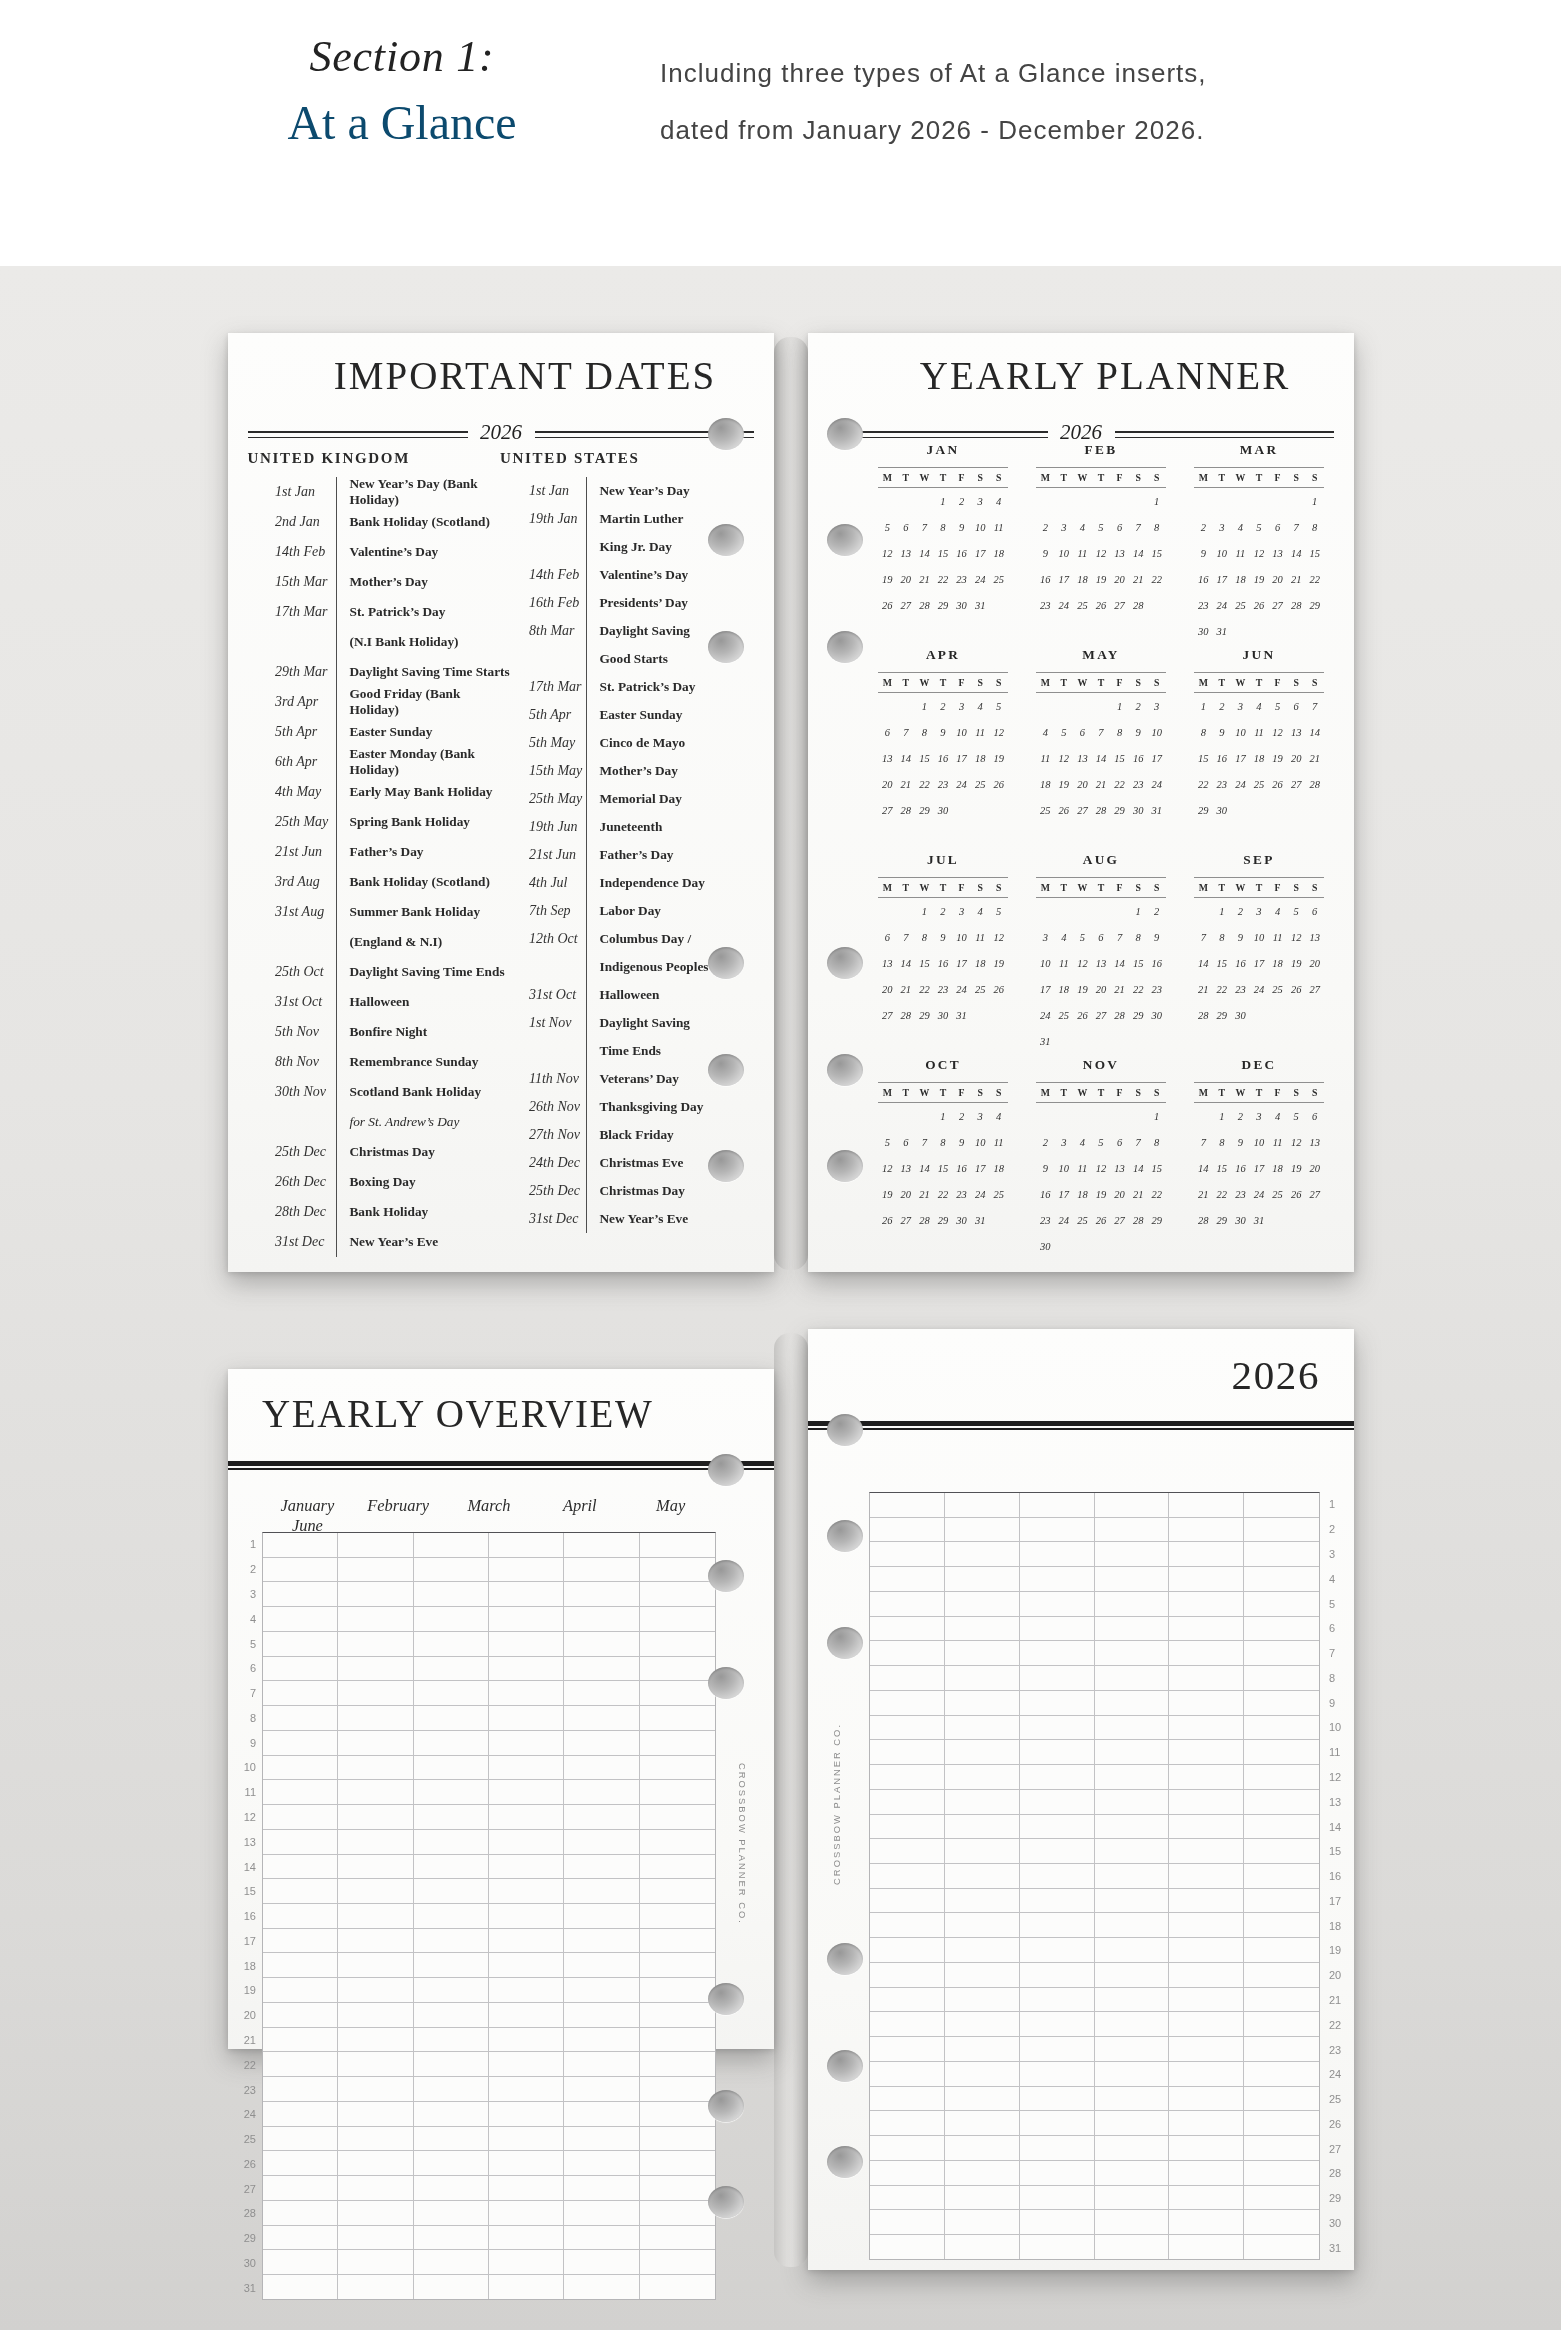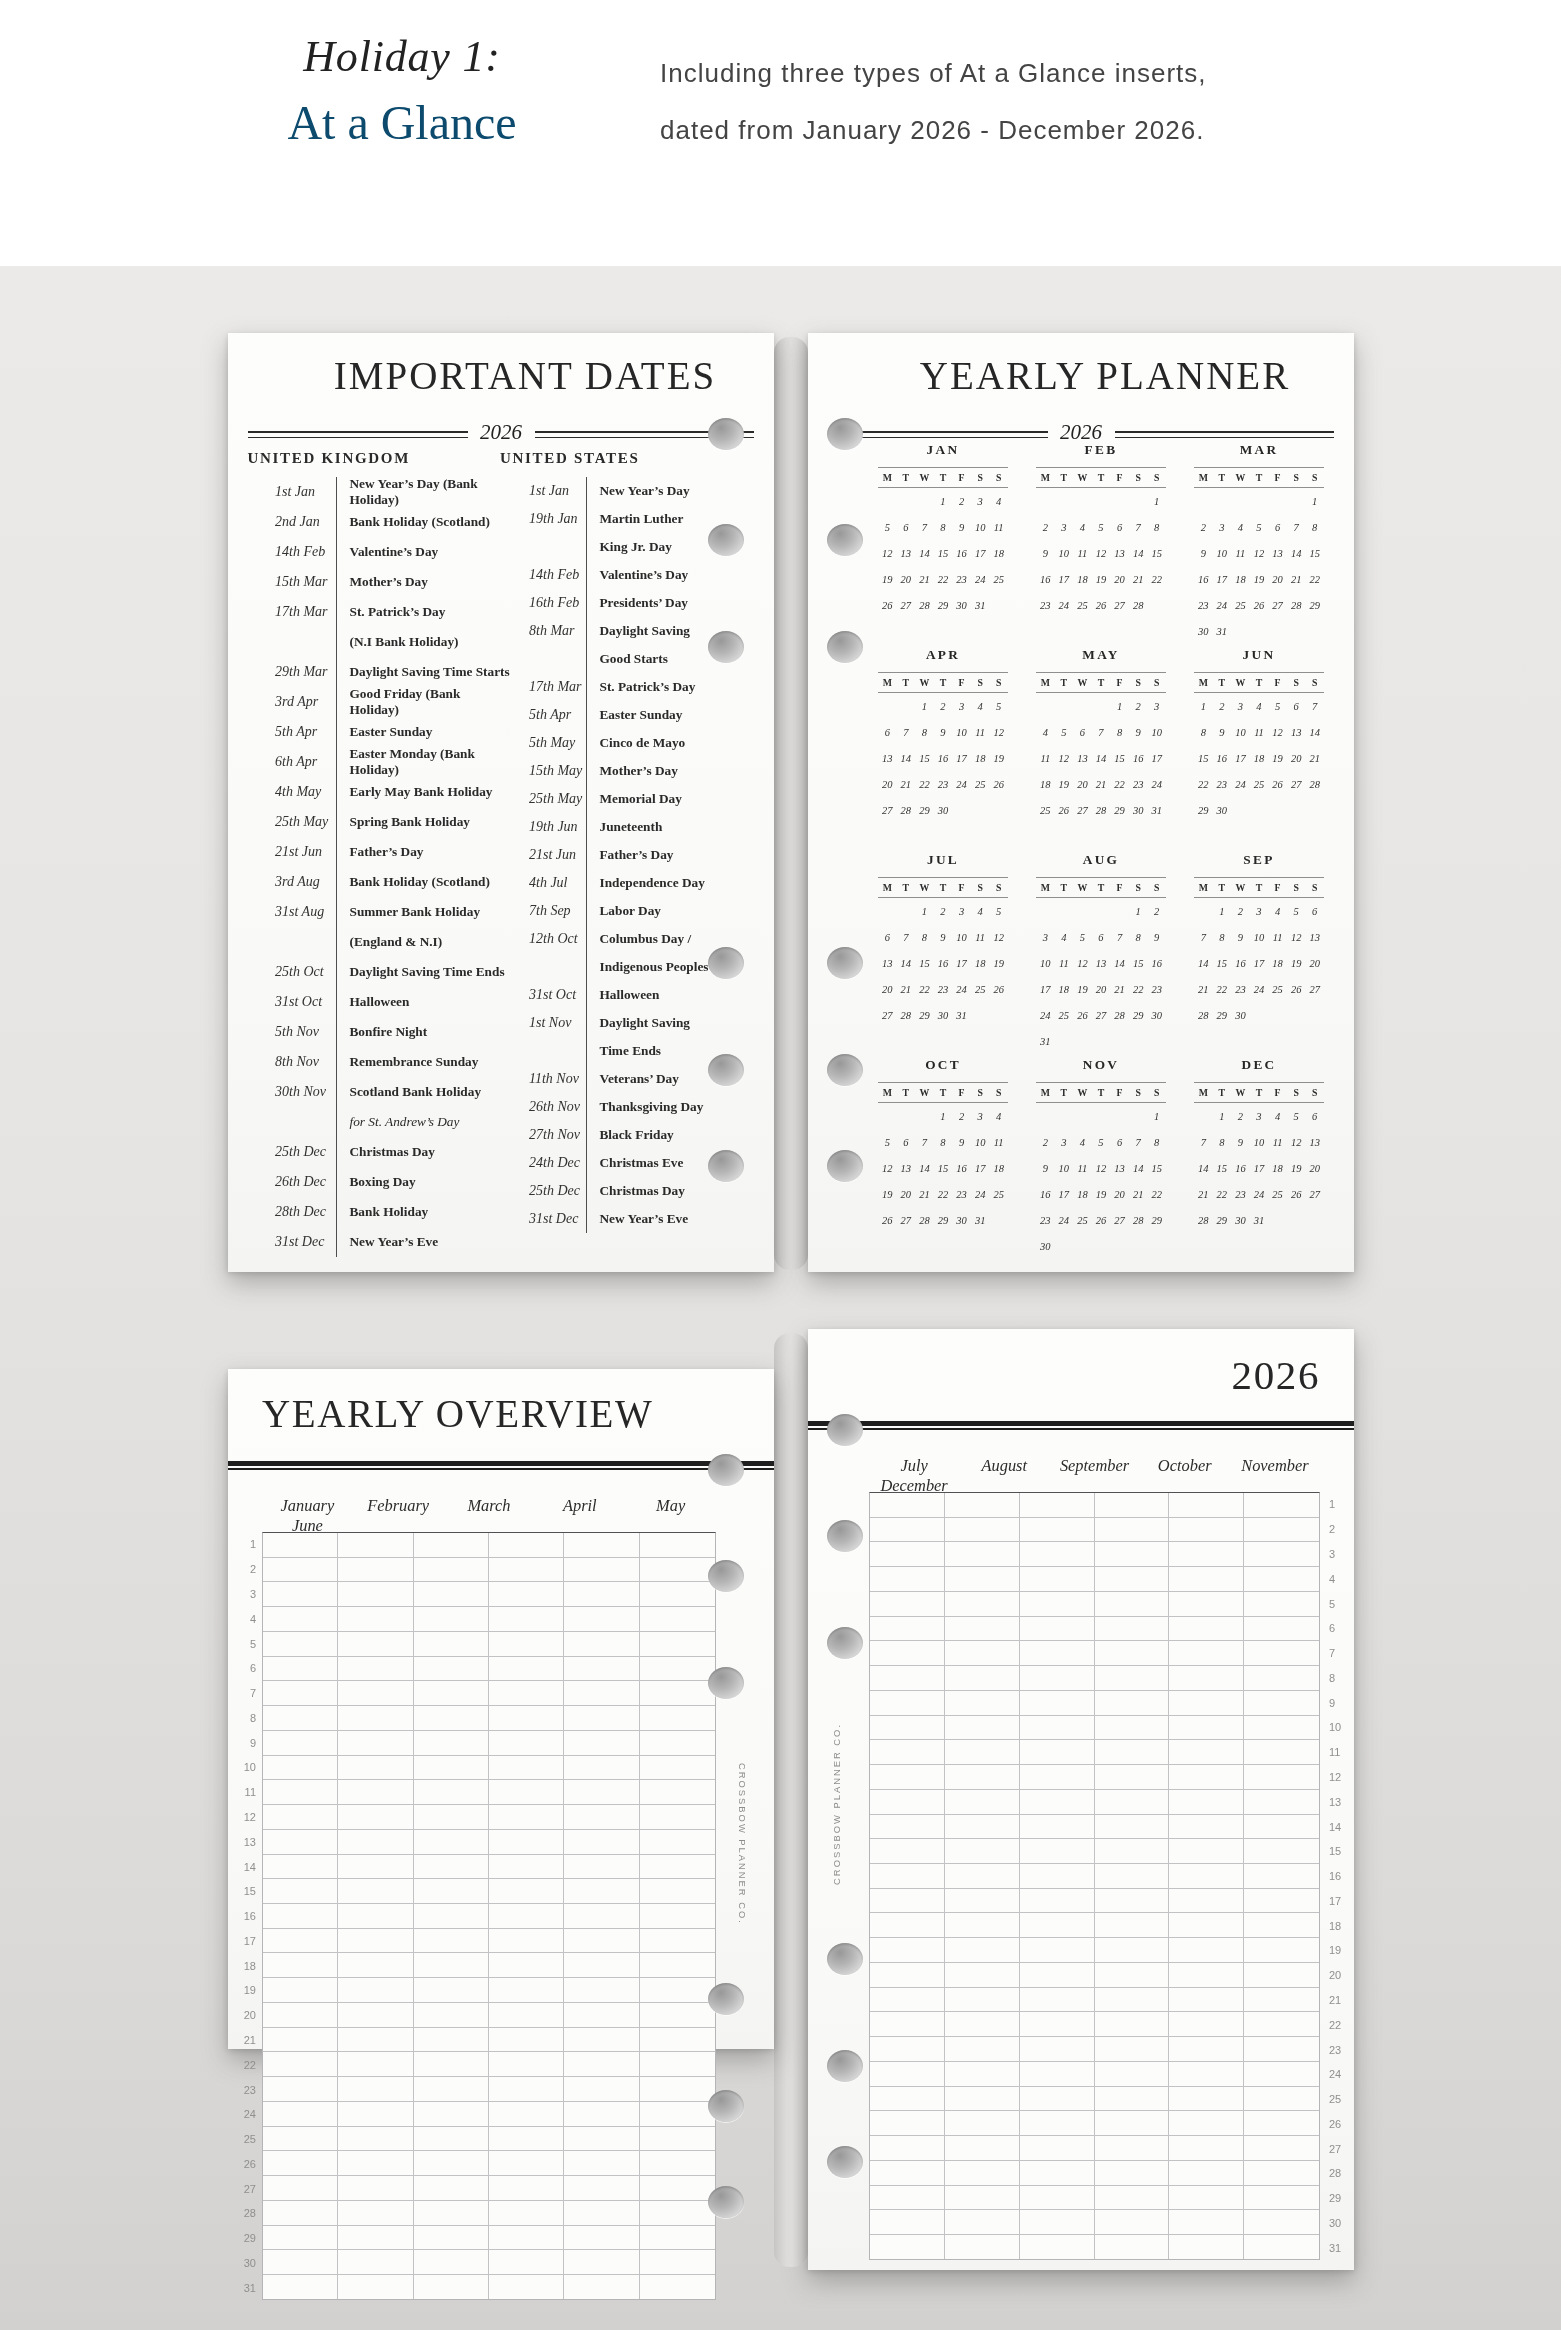--- a/index.html
+++ b/index.html
@@ -90,21 +90,21 @@
   #ov-months-r,#ov-grid-r{left:61px;width:451px;}
   #ov-nums-r{left:521px;width:20px;}
 </style>
 </head>
 <body>
 
 <div class="canvas">
 
   <div class="hdr">
     <div class="sec-block">
-      <div class="sec-line1">Holiday 1:</div>
+      <div class="sec-line1">Section 1:</div>
       <div class="sec-line2">At a Glance</div>
     </div>
     <div class="desc-block">
       <div>Including three types of At a Glance inserts,</div>
       <div>dated from January 2026 - December 2026.</div>
     </div>
   </div>
 
   <div class="board"></div>
   <div class="spine" id="spine-top"></div>
@@ -1376,28 +1376,20 @@
       <div class="hole" style="top: 817px; left: 480px;"></div>
       <div class="brandv" style="left: 509px; top: 394px;">CROSSBOW PLANNER CO.</div>
     </div>
 
   <div class="page" id="page-overview-right">
     <div class="ov-title-right">2026</div>
     <div class="bar-rule">
       <div class="b1"></div>
       <div class="b2"></div>
     </div>
-    <div class="ov-months" id="ov-months-r">
-        <div>July</div>
-        <div>August</div>
-        <div>September</div>
-        <div>October</div>
-        <div>November</div>
-        <div>December</div>
-      </div>
     <div class="ov-grid" id="ov-grid-r">
         <div class="ov-row">
           <div class="ov-cell"></div>
           <div class="ov-cell"></div>
           <div class="ov-cell"></div>
           <div class="ov-cell"></div>
           <div class="ov-cell"></div>
           <div class="ov-cell"></div>
         </div>
         <div class="ov-row">

